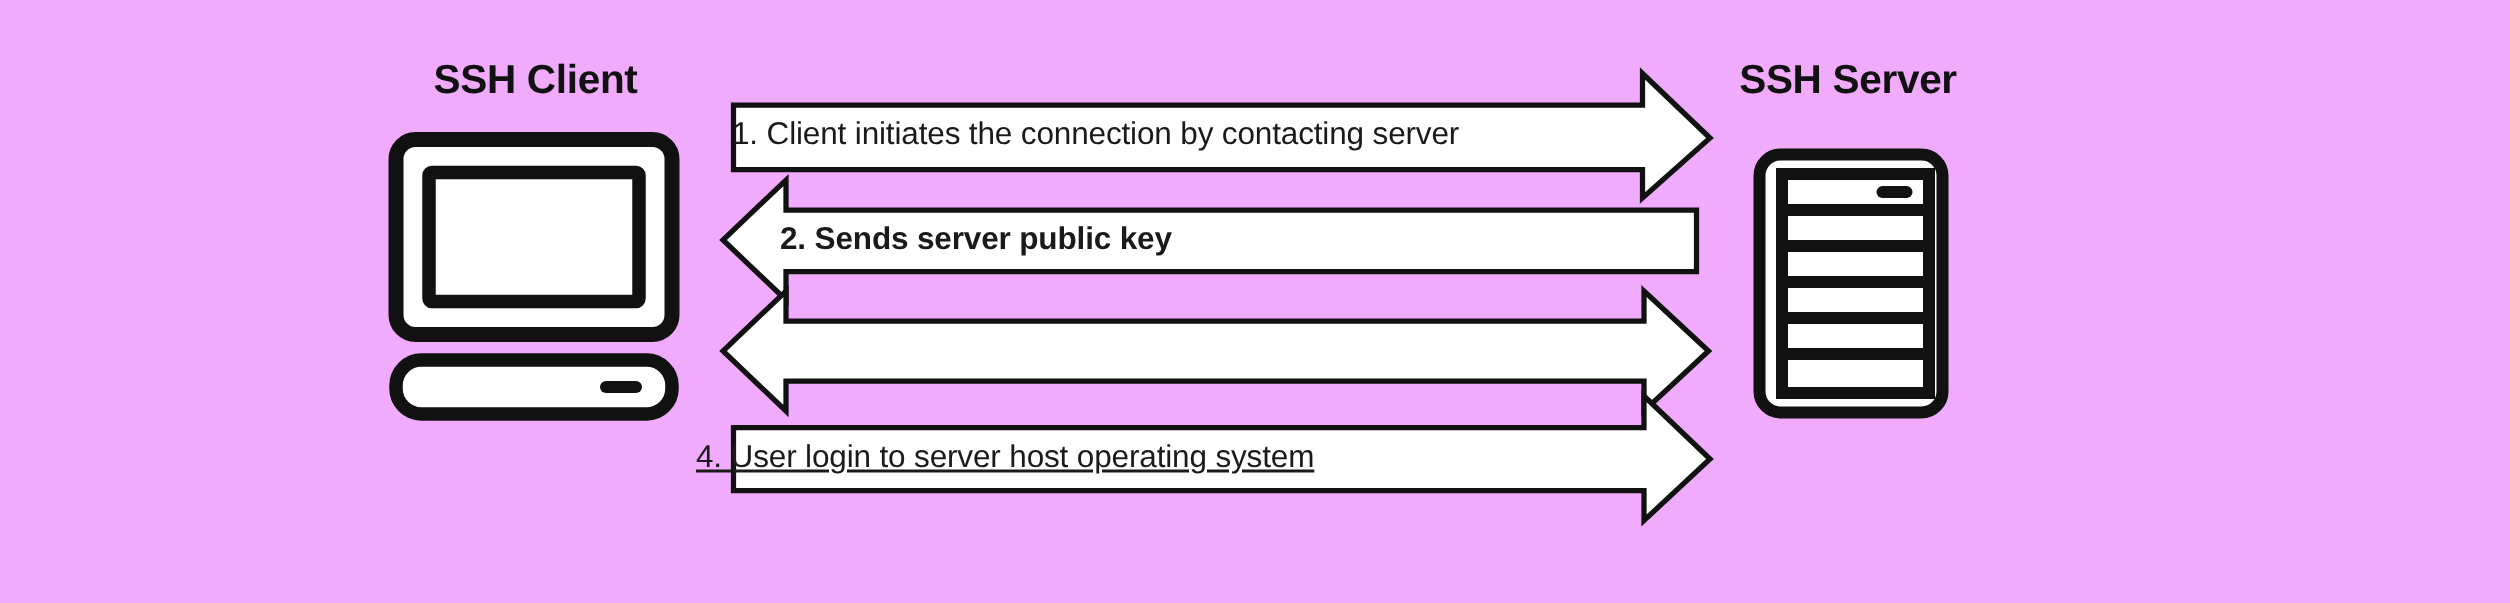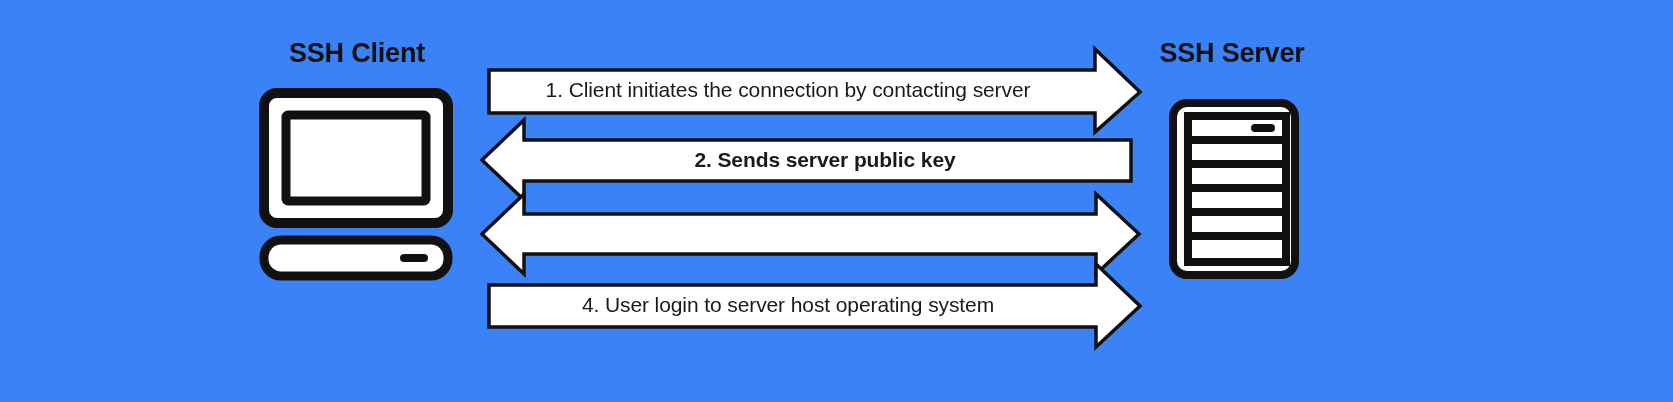--- a/index.html
+++ b/index.html
@@ -9,21 +9,21 @@
     background: #ffffff;
   }
   body {
     font-family: "Liberation Sans", sans-serif;
     -webkit-font-smoothing: antialiased;
   }
   #stage {
     position: relative;
     width: 1673px;
     height: 402px;
-    background: #3b82f6;
+    background: #f0abfc;
     overflow: hidden;
   }
   .label {
     position: absolute;
     font-weight: bold;
     font-size: 27px;
     color: #111111;
     letter-spacing: -0.2px;
     white-space: nowrap;
     text-align: center;
@@ -39,27 +39,27 @@
     position: absolute;
     left: 0; top: 0;
     width: 1673px;
     height: 402px;
   }
   .arrow-text {
     position: absolute;
     font-size: 21px;
     color: #1a1a1a;
     white-space: nowrap;
-    text-align: center;
+    text-align: left;
     letter-spacing: -0.1px;
   }
   #arrow-text-1 { left: 488px; top: 78px;  width: 600px; }
   #arrow-text-2 { left: 520px; top: 148px; width: 610px; font-weight: bold; }
   #arrow-text-3 { left: 520px; top: 222px; width: 610px; }
-  #arrow-text-4 { left: 488px; top: 293px; width: 600px; }
+  #arrow-text-4 { left: 464px; top: 293px; width: 600px; text-decoration: underline; }
   svg { display: block; }
 </style>
 </head>
 <body>
 
 <div id="stage">
 
   <div class="label" id="client-label">SSH Client</div>
 
   <div class="label" id="server-label">SSH Server</div>

